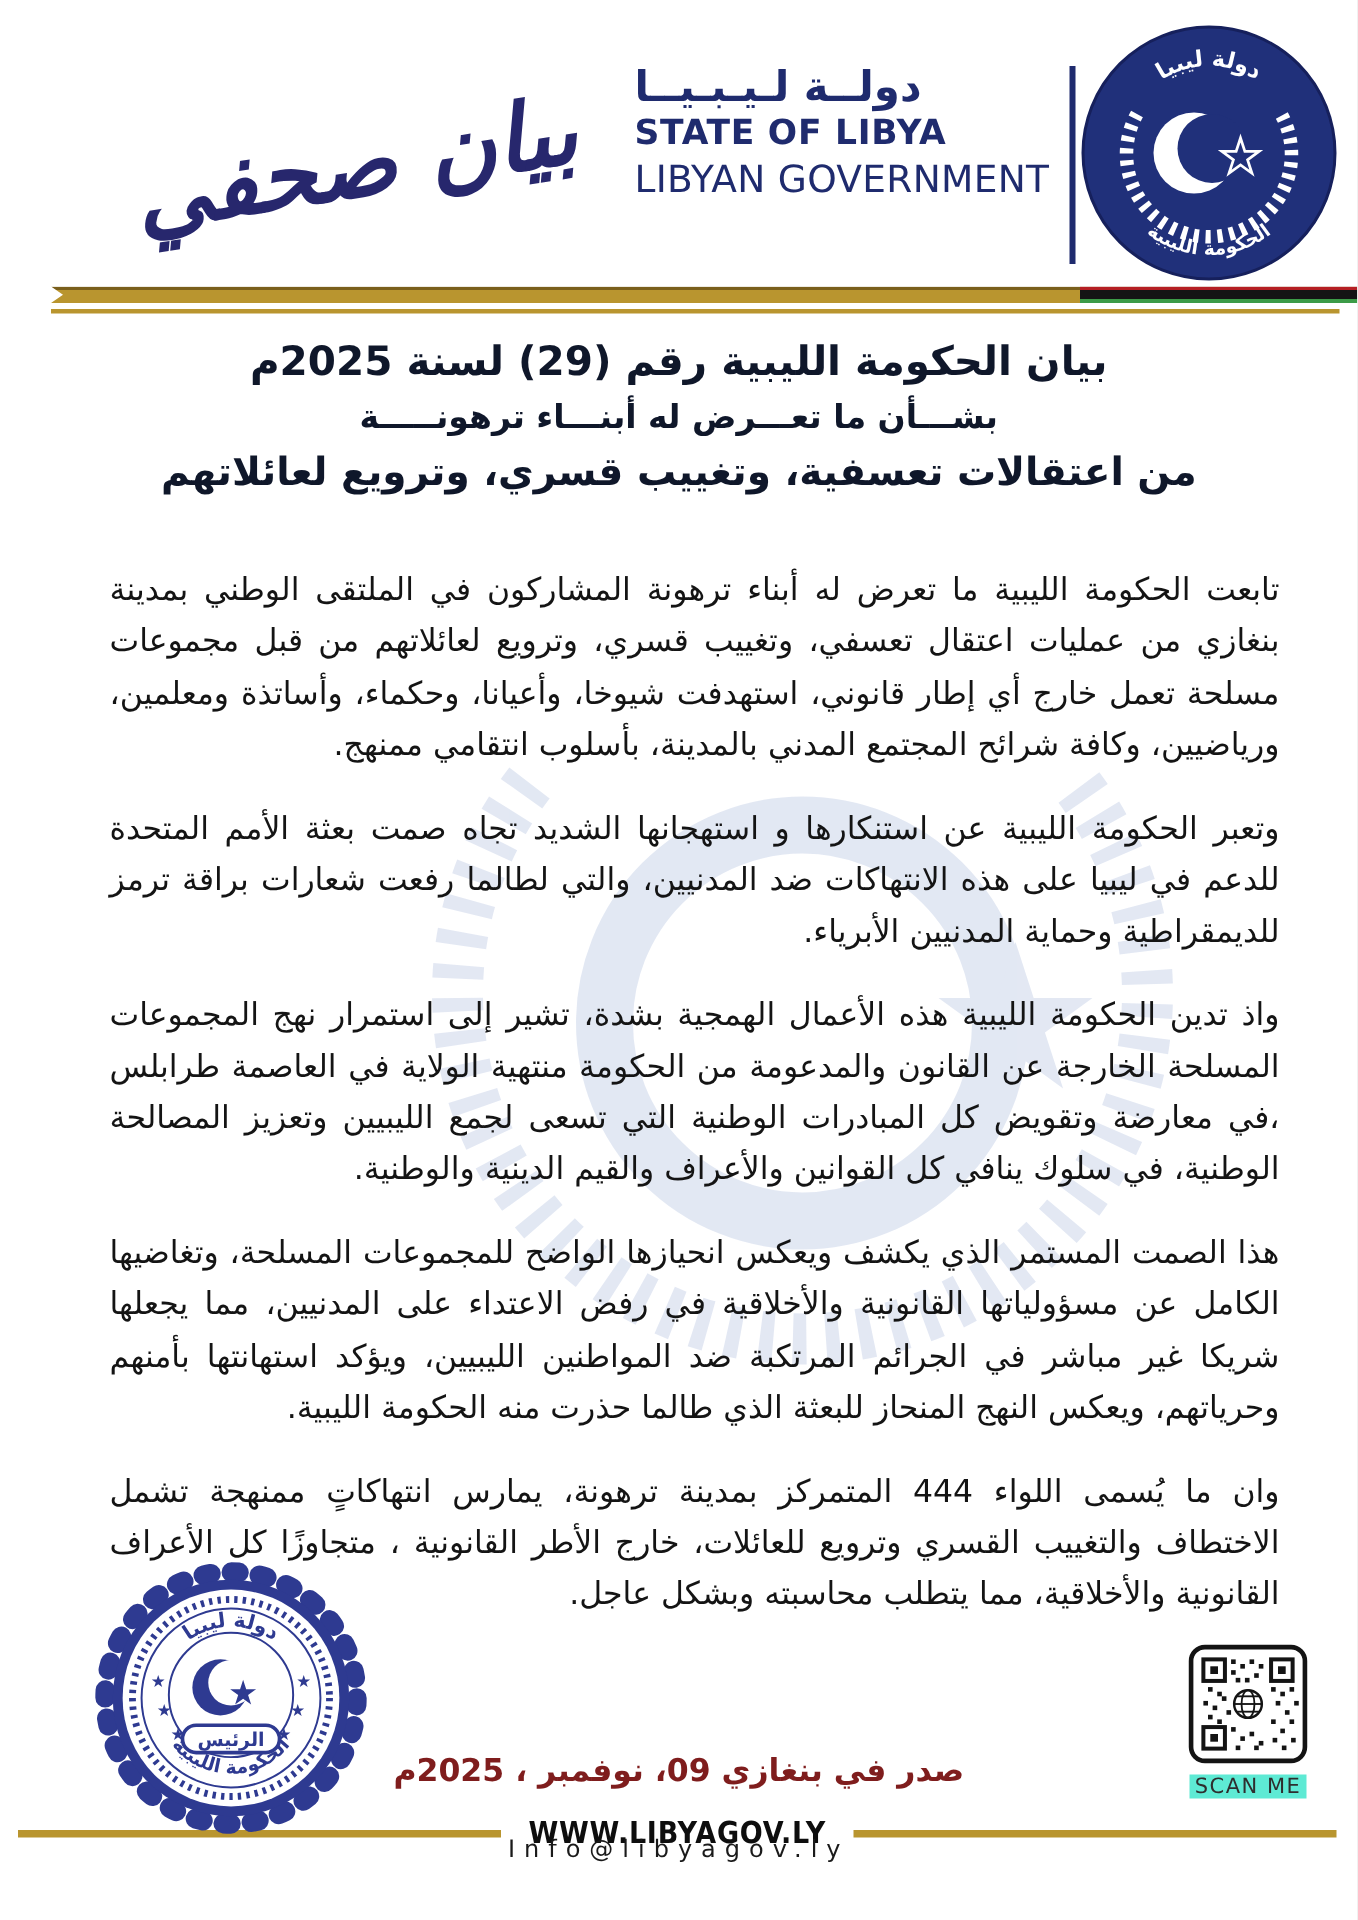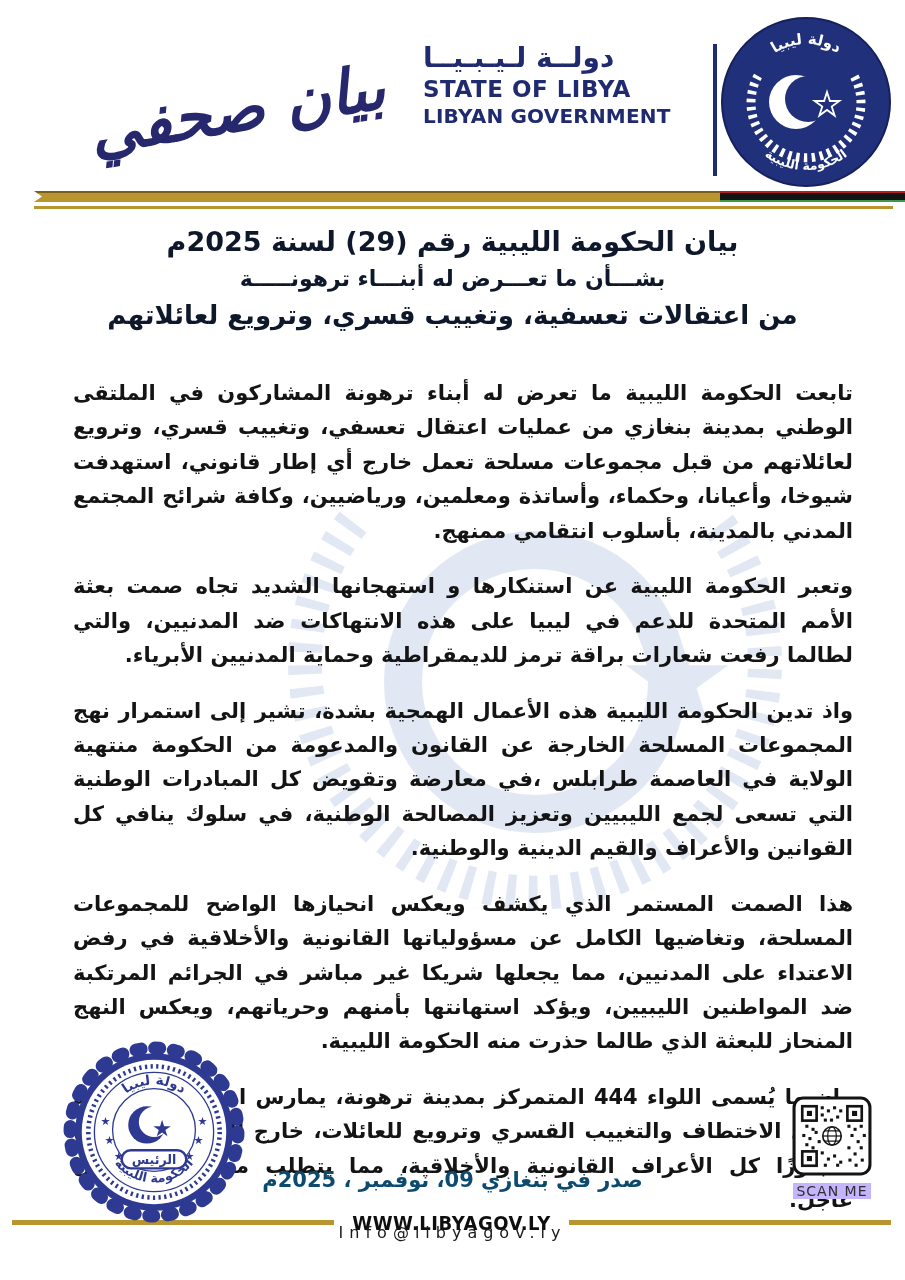--- a/index.html
+++ b/index.html
@@ -17,21 +17,21 @@
     font-size:62px;font-weight:bold;font-style:italic;color:#27276d;
     transform:rotate(-9deg);direction:rtl;
   }
   .org{
     position:absolute;right:197px;top:40px;width:285px;z-index:2;
     text-align:left;color:#1f2b6e;direction:rtl;line-height:1.25;
   }
   .org-ar1{font-size:28px;font-weight:bold;letter-spacing:1px;}
   .org-en1{font-size:23px;font-weight:bold;direction:ltr;letter-spacing:.5px;}
   .org-ar2{font-size:27px;font-weight:bold;}
-  .org-en2{font-size:20px;font-weight:bold;direction:ltr;letter-spacing:.2px;}
+  .org-en2{font-size:25px;font-weight:normal;direction:ltr;letter-spacing:.2px;}
   .vdiv{position:absolute;right:188px;top:44px;width:4px;height:132px;background:#1f2b6e;z-index:2;}
   .emblem{position:absolute;right:13px;top:16px;z-index:2;}
   
   .rule{position:absolute;top:191px;left:34px;right:0;z-index:2;}
   .rule-main{
     position:relative;height:11px;
     background:linear-gradient(#7a5f1c 0 20%, #b9952f 20% 100%);
     clip-path:polygon(0 0,100% 0,100% 100%,0 100%,8px 50%);
   }
   .rule-flag{
@@ -44,43 +44,43 @@
     position:absolute;top:226px;left:0;right:0;z-index:2;
     text-align:center;direction:rtl;color:#0f172a;font-weight:bold;
   }
   .t1{font-size:27px;margin:0 0 9px 0;}
   .t2{font-size:22px;margin:0 0 9px 0;}
   .t3{font-size:26px;margin:0;}
   
   .body{
     position:absolute;top:376px;left:73px;right:52px;z-index:2;
     direction:rtl;text-align:justify;color:#141414;
-    font-weight:bold;font-size:21px;line-height:1.64;
+    font-weight:normal;font-size:21px;line-height:1.64;
   }
   .body p{margin:0 0 21px 0;}
   
   .stamp{position:absolute;left:58px;top:1036px;z-index:3;}
   
   .date{
     position:absolute;top:1168px;left:0;right:0;z-index:2;
-    text-align:center;direction:rtl;font-weight:bold;font-size:21px;color:#0c4a6e;
+    text-align:center;direction:rtl;font-weight:bold;font-size:21px;color:#7f1d1d;
   }
   .frule{position:absolute;top:1212px;left:12px;right:14px;display:flex;align-items:center;z-index:2;}
   .frule .seg{flex:1;height:5px;background:#b9952f;}
   .site{
     padding:0 18px;font-weight:bold;font-size:18px;color:#0e0e0e;
     letter-spacing:.5px;white-space:nowrap;transform:scaleY(1.12);
   }
   .email{
     position:absolute;top:1223px;left:0;right:0;z-index:2;
     text-align:center;font-size:16px;color:#1a1a1a;letter-spacing:6px;
   }
   .qr-wrap{position:absolute;right:26px;top:1096px;width:94px;text-align:center;z-index:4;}
   .scanme{
-    display:inline-block;margin-top:3px;background:#c4b5fd;padding:0 3px;
+    display:inline-block;margin-top:3px;background:#5eead4;padding:0 3px;
     font-size:14px;color:#2e2e2e;letter-spacing:1px;
   }
 </style>
 </head>
 <body>
 
 <div class="page">
 
   <svg class="watermark" width="620" height="620" viewBox="0 0 620 620">
     <defs>

